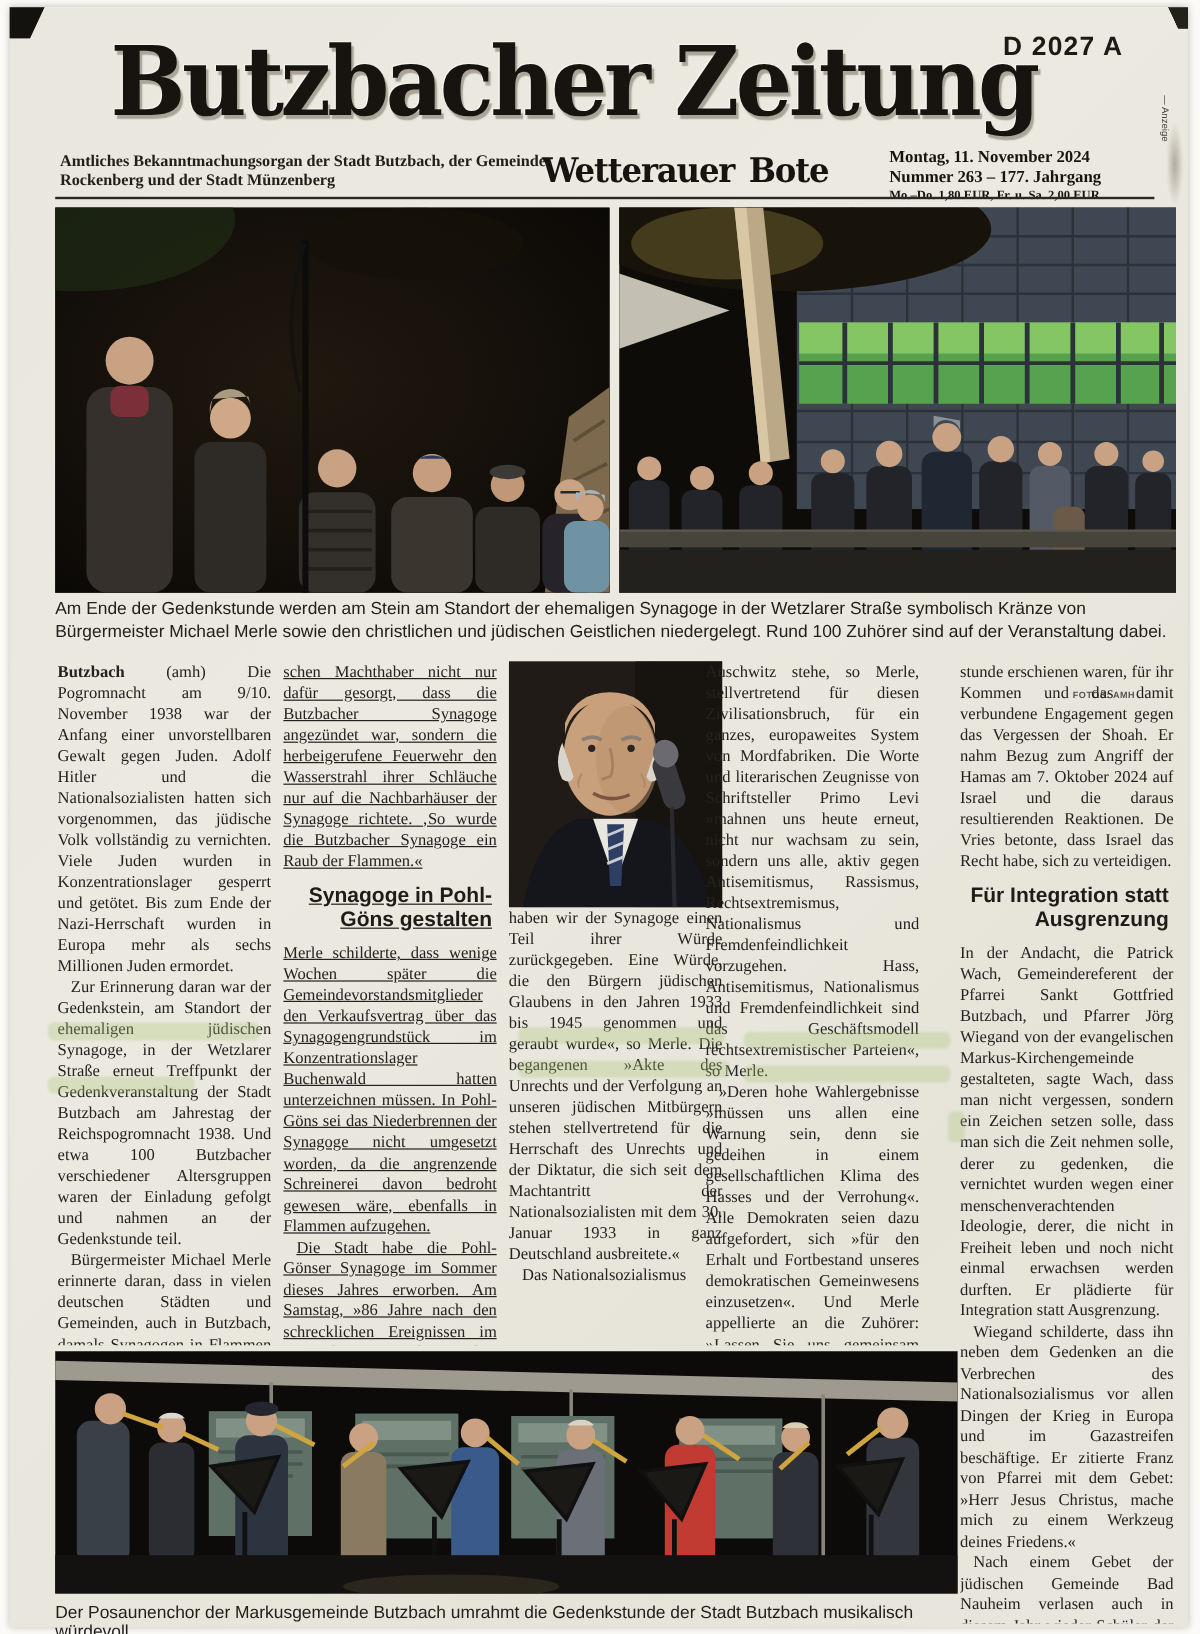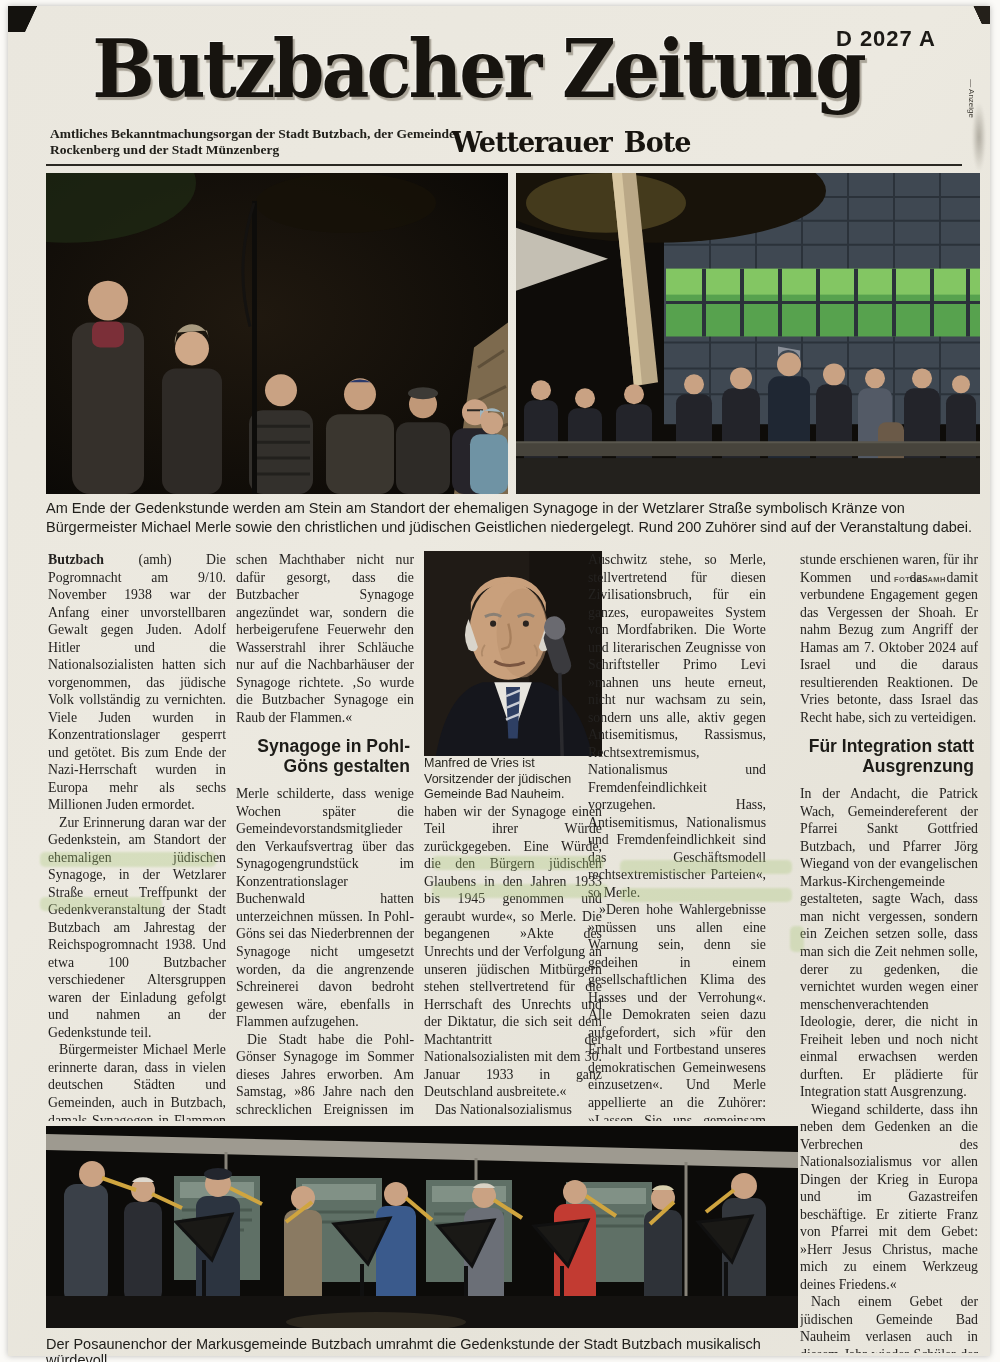--- a/index.html
+++ b/index.html
@@ -35,21 +35,21 @@
   .photorow{position:absolute;left:38px;top:167px;width:934px;height:321px;display:flex;gap:8px;}
   .ph{flex:0 0 auto;background:#0c0a08;box-shadow:0 0 0 1px #b9b4a7 inset;}
   .ph svg{display:block;}
   .capmain{position:absolute;left:38px;top:493px;width:934px;
            font-family:"Liberation Sans",sans-serif;font-size:14.5px;line-height:1.32;color:#21201c;}
   .credit{position:absolute;right:44px;top:523px;font-family:"Liberation Sans",sans-serif;
           font-size:7.5px;font-weight:bold;letter-spacing:.5px;color:#55524a;margin-top:46px;}
   
   .col{position:absolute;top:545px;width:178px;overflow:hidden;text-align:justify;
        font-size:13.8px;line-height:1.27;}
-  .c1{left:40px;height:570px;} .c2{left:228px;height:570px;} .c3{left:416px;height:570px;}
+  .c1{left:40px;height:570px;} .c2{left:228px;height:570px;text-decoration:underline;} .c3{left:416px;height:570px;}
   .c4{left:580px;height:570px;} .c5{left:792px;height:802px;}
   .col p{margin:0;}
   .plist p + p{text-indent:11px;}
   .lead .bold{font-weight:bold;}
   h3.sub{font-family:"Liberation Sans",sans-serif;font-weight:bold;font-size:17.5px;
          line-height:1.12;text-align:right;margin:11px 4px 9px;color:#1d1c18;}
   .portcap{font-family:"Liberation Sans",sans-serif;font-size:12.5px;line-height:1.25;
            text-align:left;margin:4px 0 7px;color:#26251f;}
   .portrait{width:178px;height:205px;background:#16130f;box-shadow:0 0 0 1px #b9b4a7 inset;}
   
@@ -76,20 +76,25 @@
     <div class="wbote">
       <span>Wetterauer</span>
       <svg width="34" height="22" viewBox="0 0 34 22">
         <path d="M12 3 L22 3 L22 14 L17 19 L12 14 Z" fill="#3a362e"></path>
         <path d="M3 6 Q8 2 12 6 L12 14 Q7 16 3 12 Z" fill="#555044"></path>
         <path d="M31 6 Q26 2 22 6 L22 14 Q27 16 31 12 Z" fill="#555044"></path>
         <rect x="14" y="6" width="6" height="2" fill="#d8d4c8"></rect>
         <rect x="14" y="10" width="6" height="2" fill="#d8d4c8"></rect>
       </svg>
       <span>Bote</span>
+    </div>
+    <div class="dateblock">
+      <div class="d1">Montag, 11. November 2024</div>
+      <div class="d2">Nummer 263 – 177. Jahrgang</div>
+      <div class="d3">Mo.–Do. 1,80 EUR, Fr. u. Sa. 2,00 EUR</div>
     </div>
     <div class="anz">— Anzeige</div>
     <div class="headrule"></div>
 
     <div class="photorow">
       <div class="ph">
         <svg width="462" height="321" viewBox="0 0 462 322" preserveAspectRatio="none">
           <rect width="462" height="322" fill="#0b0906"></rect>
           <radialGradient id="gl1" cx="45%" cy="45%" r="70%">
             <stop offset="0%" stop-color="#221a10" stop-opacity=".9"></stop>
@@ -180,21 +185,21 @@
               <circle cx="445" cy="212" r="9" fill="#c9a283"></circle>
             <path d="M262,184 a12,12 0 0 1 22,2 l0,-8 -22,-4 Z" fill="#8a8f98"></path>
           </g>
           <rect y="286" width="464" height="36" fill="#23211d"></rect>
           <rect y="270" width="464" height="14" fill="#47443c"></rect>
           <path d="M0,270 h464" stroke="#5a574e" stroke-width="2"></path>
         </svg>
       </div>
     </div>
 
-    <div class="capmain">Am Ende der Gedenkstunde werden am Stein am Standort der ehemaligen Synagoge in der Wetzlarer Straße symbolisch Kränze von Bürgermeister Michael Merle sowie den christlichen und jüdischen Geistlichen niedergelegt. Rund 200 Zuhörer sind auf der Veranstaltung dabei.</div>
+    <div class="capmain">Am Ende der Gedenkstunde werden am Stein am Standort der ehemaligen Synagoge in der Wetzlarer Straße symbolisch Kränze von Bürgermeister Michael Merle sowie den christlichen und jüdischen Geistlichen niedergelegt. Rund 100 Zuhörer sind auf der Veranstaltung dabei.</div>
     <div class="credit">FOTOS: AMH</div>
 
     <div class="col c1 plist">
       <p class="lead"><span class="bold">Butzbach</span><span> (amh) Die Pogromnacht am 9/10. November 1938 war der Anfang einer unvorstellbaren Gewalt gegen Juden. Adolf Hitler und die Nationalsozialisten hatten sich vorgenommen, das jüdische Volk vollständig zu vernichten. Viele Juden wurden in Konzentrationslager gesperrt und getötet. Bis zum Ende der Nazi-Herrschaft wurden in Europa mehr als sechs Millionen Juden ermordet.</span></p>
     <p>Zur Erinnerung daran war der Gedenkstein, am Standort der ehemaligen jüdischen Synagoge, in der Wetzlarer Straße erneut Treffpunkt der Gedenkveranstaltung der Stadt Butzbach am Jahrestag der Reichspogromnacht 1938. Und etwa 100 Butzbacher verschiedener Altersgruppen waren der Einladung gefolgt und nahmen an der Gedenkstunde teil.</p>
         <p>Bürgermeister Michael Merle erinnerte daran, dass in vielen deutschen Städten und Gemeinden, auch in Butzbach, damals Synagogen in Flammen aufgingen. »Hier«, so Merle, »an dem heutigen Synagogenplatz, an dem diese Gedenkveranstaltung stattfindet, hatten die nationalsozialisti-</p>
       </div>
 
     <div class="col c2">
       <div class="plist">
@@ -230,21 +235,20 @@
             <path d="M60,94 q12,7 26,1" stroke="#7a5540" stroke-width="2.5" fill="none"></path>
             <path d="M52,80 q-4,6 -2,10 M94,80 q4,6 2,10" stroke="#b08a68" stroke-width="1.5" fill="none"></path>
           </g>
           <g>
             <rect x="106" y="66" width="16" height="40" rx="8" fill="#3a3a3e" transform="rotate(-18 114 86)"></rect>
             <ellipse cx="118" cy="66" rx="9" ry="10" fill="#6a6a70" transform="rotate(-18 114 86)"></ellipse>
             <path d="M116,104 L118,175" stroke="#2a2a2e" stroke-width="3"></path>
           </g>
         </svg>
       </div>
-      <p class="portcap">Manfred de Vries ist Vorsitzender der jüdischen Gemeinde Bad Nauheim.</p>
       <div class="plist">
           <p>haben wir der Synagoge einen Teil ihrer Würde zurückgegeben. Eine Würde, die den Bürgern jüdischen Glaubens in den Jahren 1933 bis 1945 genommen und geraubt wurde«, so Merle. Die begangenen »Akte des Unrechts und der Verfolgung an unseren jüdischen Mitbürgern stehen stellvertretend für die Herrschaft des Unrechts und der Diktatur, die sich seit dem Machtantritt der Nationalsozialisten mit dem 30. Januar 1933 in ganz Deutschland ausbreitete.«</p>
           <p>Das Nationalsozialismus</p>
         </div>
     </div>
 
     <div class="col c4 plist">
         <p>Auschwitz stehe, so Merle, stellvertretend für diesen Zivilisationsbruch, für ein ganzes, europaweites System von Mordfabriken. Die Worte und literarischen Zeugnisse von Schriftsteller Primo Levi »mahnen uns heute erneut, nicht nur wachsam zu sein, sondern uns alle, aktiv gegen Antisemitismus, Rassismus, Rechtsextremismus, Nationalismus und Fremdenfeindlichkeit vorzugehen. Hass, Antisemitismus, Nationalismus und Fremdenfeindlichkeit sind das Geschäftsmodell rechtsextremistischer Parteien«, so Merle.</p>
         <p>»Deren hohe Wahlergebnisse »müssen uns allen eine Warnung sein, denn sie gedeihen in einem gesellschaftlichen Klima des Hasses und der Verrohung«. Alle Demokraten seien dazu aufgefordert, sich »für den Erhalt und Fortbestand unseres demokratischen Gemeinwesens einzusetzen«. Und Merle appellierte an die Zuhörer: »Lassen Sie uns gemeinsam jüdisches Leben, Kultur und Religion bewahren, fördern und unterstützen«</p>
       </div>

